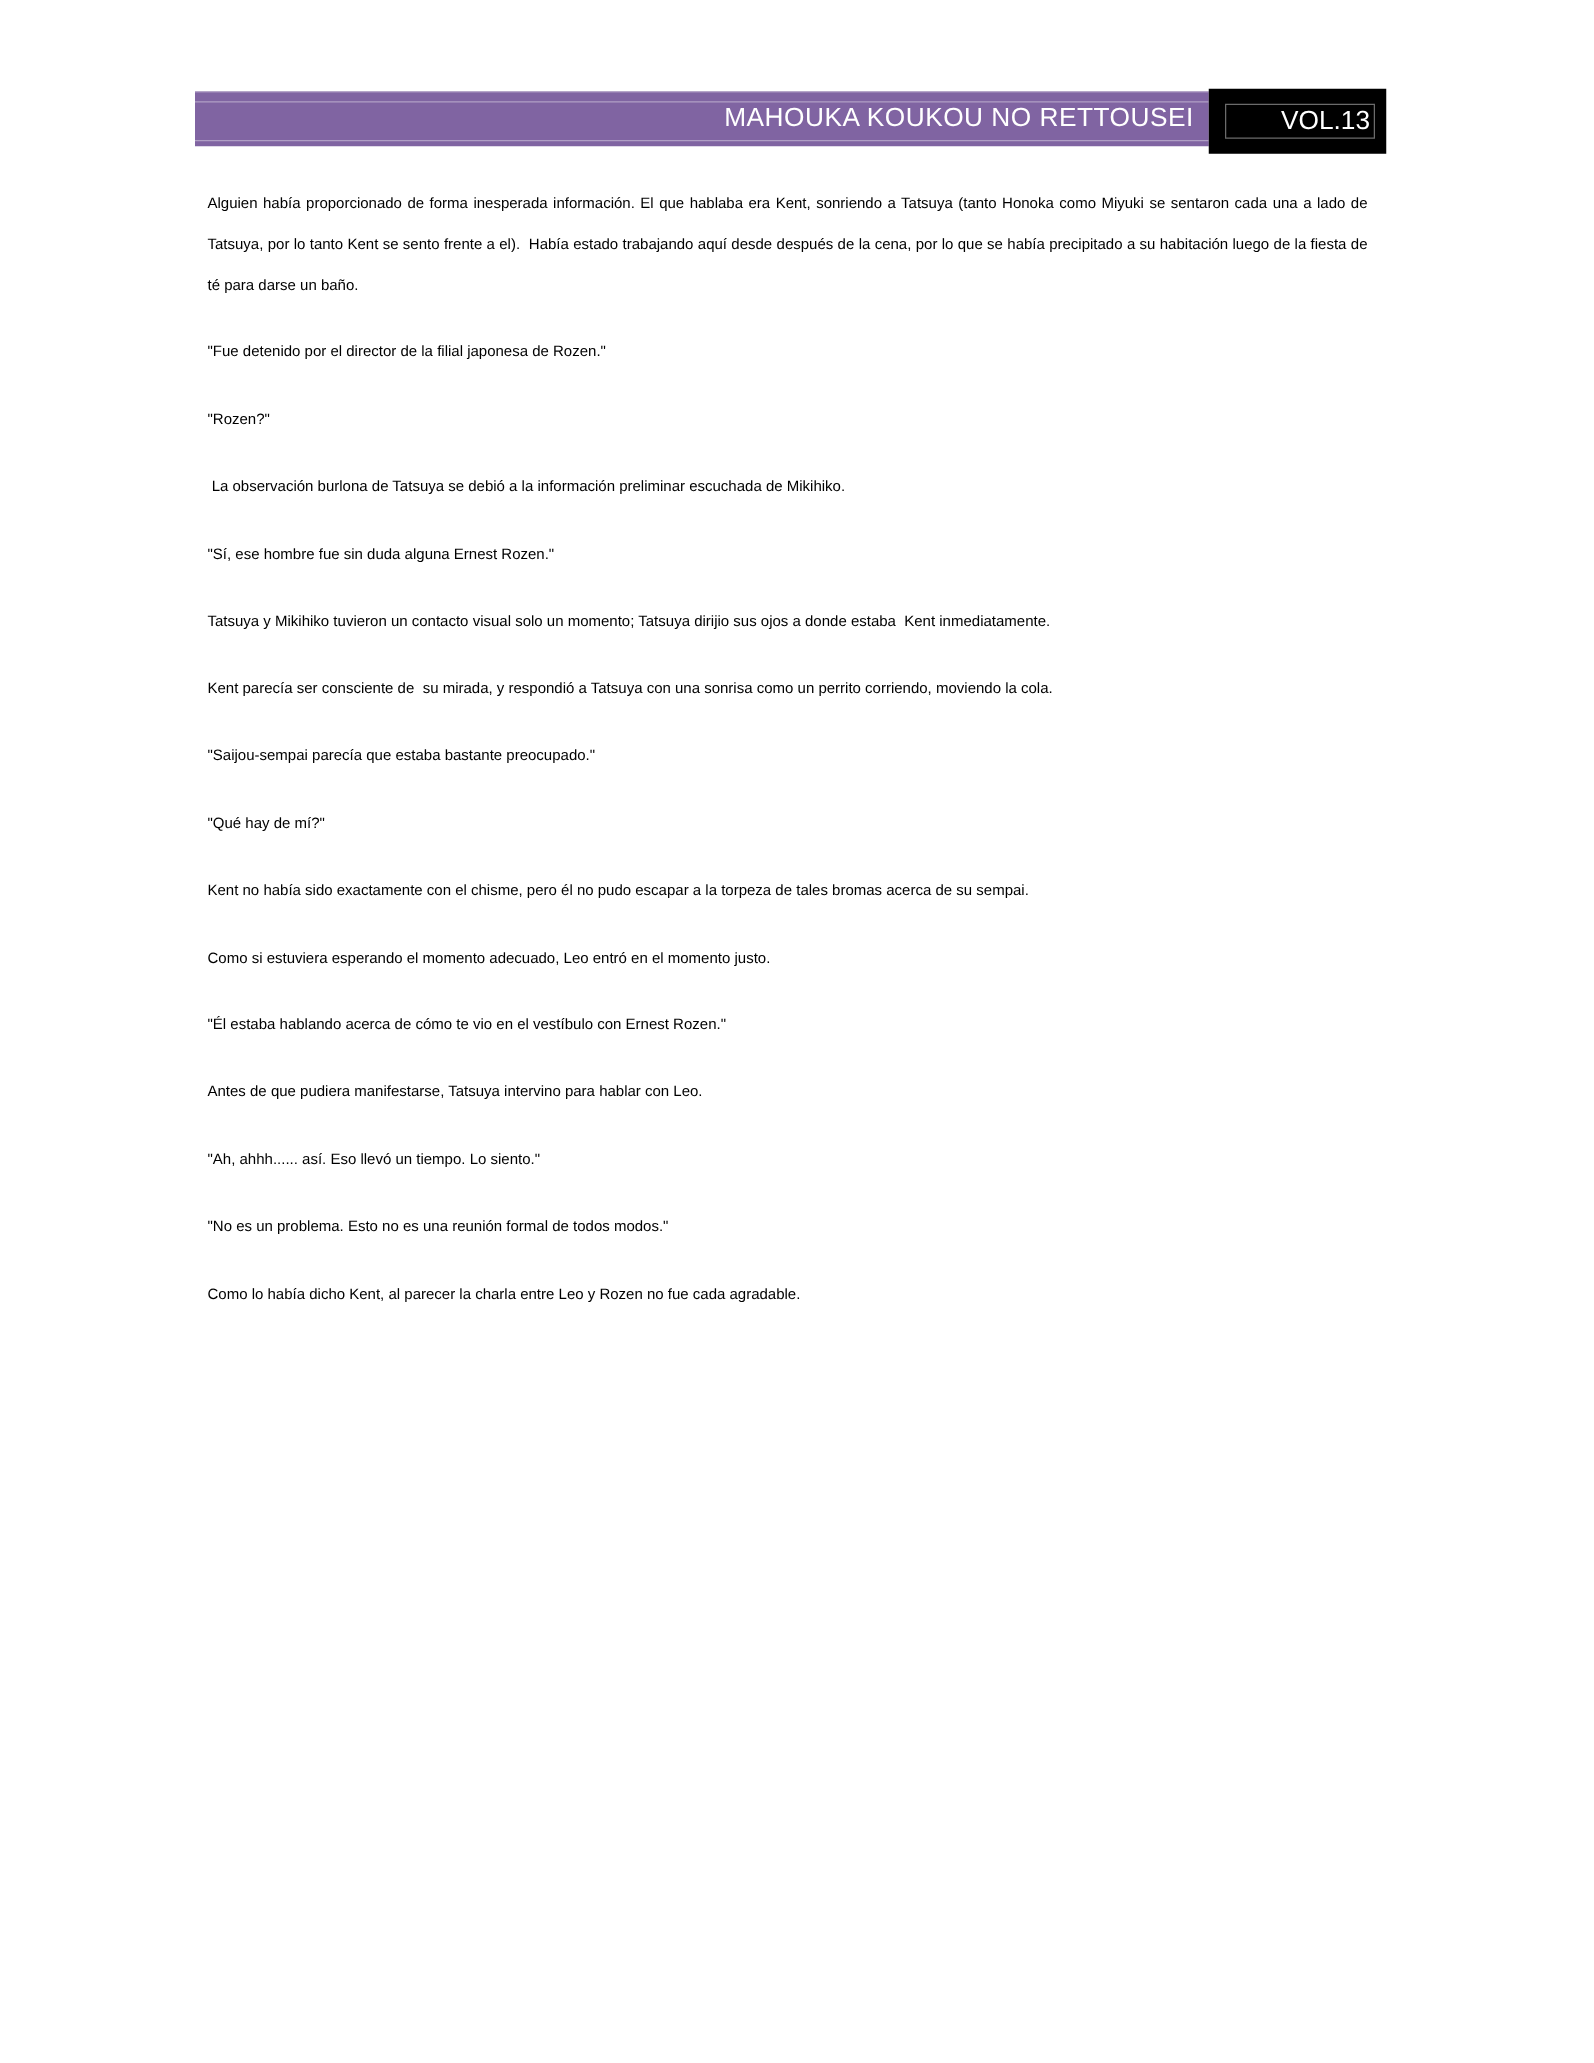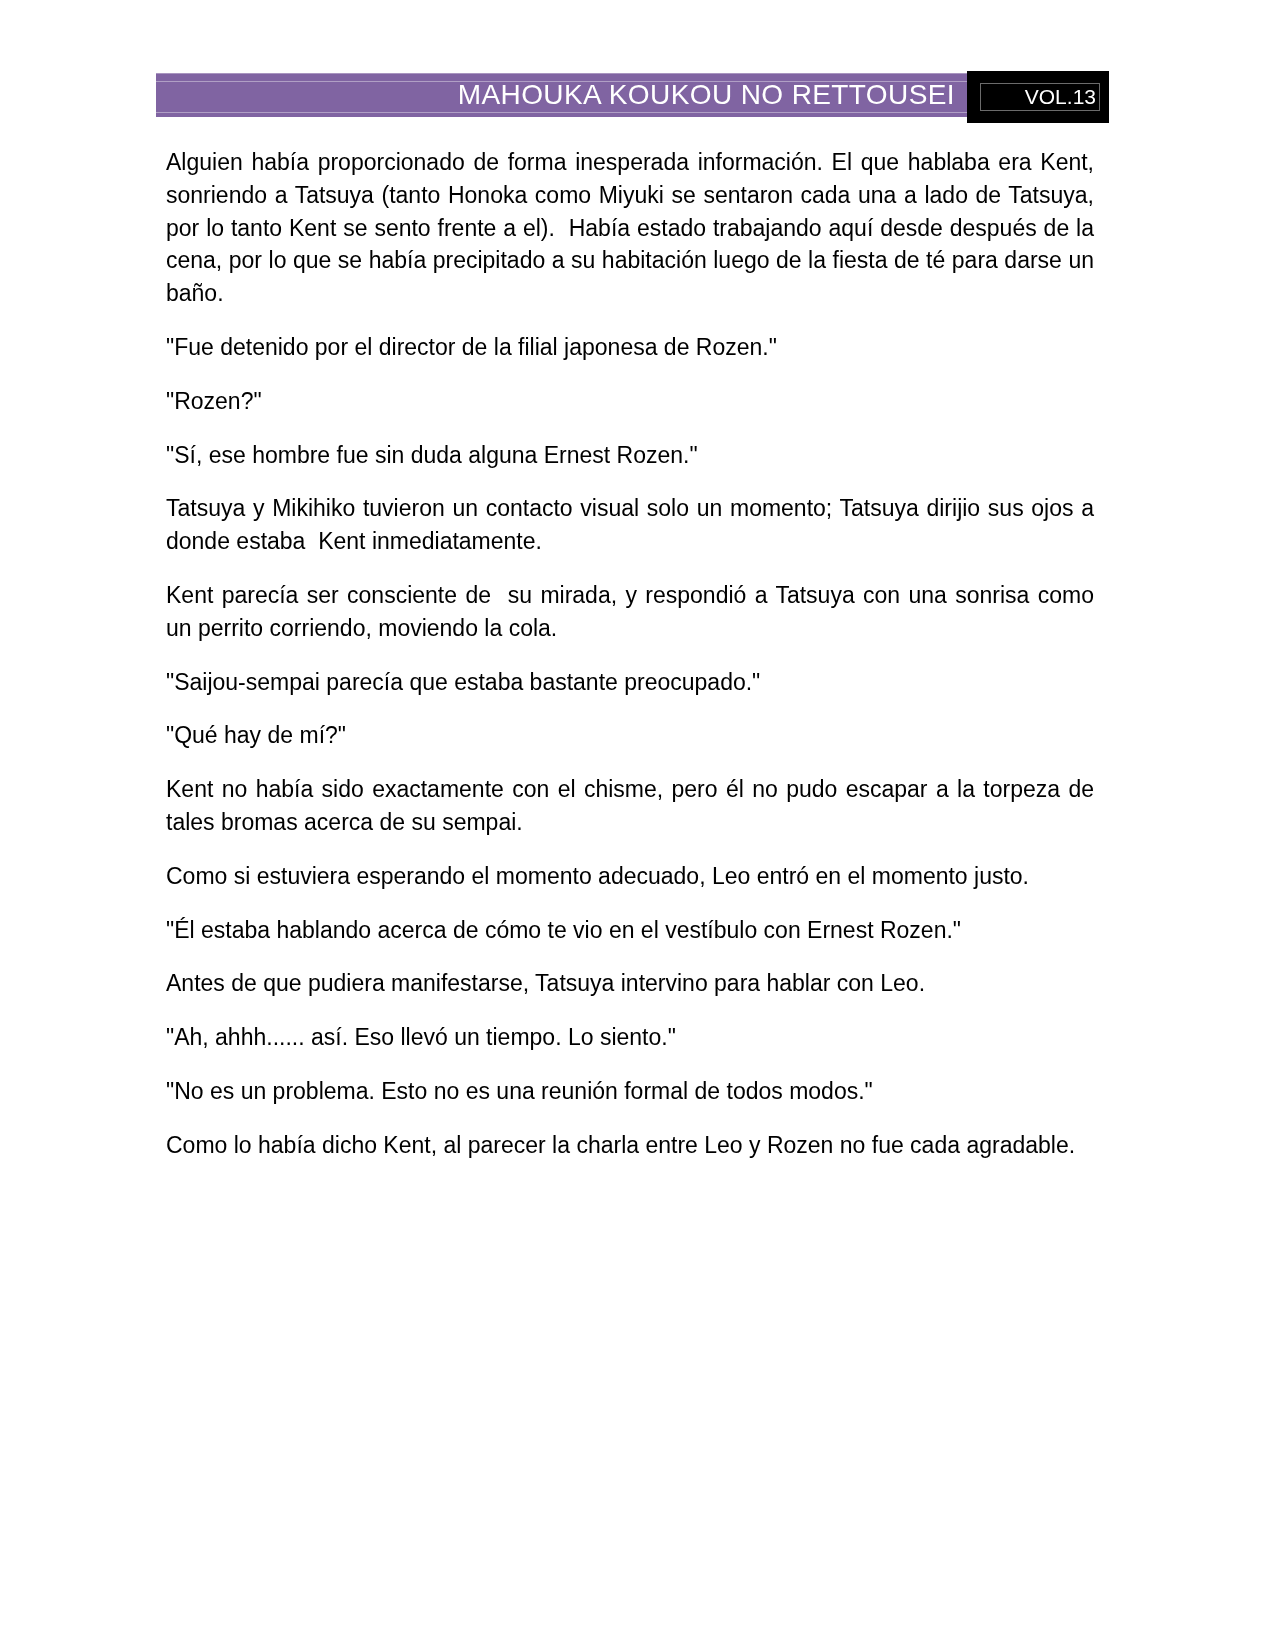--- a/index.html
+++ b/index.html
@@ -44,21 +44,21 @@
     left: 0;
     right: 0;
     top: 8px;
     bottom: 4px;
     border-top: 1px solid rgba(255,255,255,0.38);
     border-bottom: 1px solid rgba(255,255,255,0.38);
     pointer-events: none;
   }
   .header-title {
     color: var(--header-text, #FFFFFF);
-    font-size: 28px;
+    font-size: 21px;
     letter-spacing: 0.4px;
     white-space: nowrap;
     position: relative;
   }
   .header-black {
     position: absolute;
     left: 811px;
     top: 0;
     width: 142px;
     height: 52px;
@@ -85,21 +85,21 @@
   
   .page-body {
     position: absolute;
     left: 166px;
     top: 146px;
     width: 928px;
   }
   .para {
     margin: 0 0 21px 0;
     color: var(--body-text, #000000);
-    font-size: 23px;
+    font-size: 12px;
     line-height: 32.8px;
     text-align: justify;
     white-space: pre-wrap;
   }
 </style>
 </head>
 <body>
 
 <div class="page">
 
@@ -111,20 +111,21 @@
       <div class="header-black-inner">
         <span class="volume-label">VOL.13</span>
       </div>
     </div>
   </div>
 
   <div class="page-body">
       <p class="para">Alguien había proporcionado de forma inesperada información. El que hablaba era Kent, sonriendo a Tatsuya (tanto Honoka como Miyuki se sentaron cada una a lado de Tatsuya, por lo tanto Kent se sento frente a el).  Había estado trabajando aquí desde después de la cena, por lo que se había precipitado a su habitación luego de la fiesta de té para darse un baño.</p>
       <p class="para">"Fue detenido por el director de la filial japonesa de Rozen."</p>
       <p class="para">"Rozen?"</p>
+      <p class="para"> La observación burlona de Tatsuya se debió a la información preliminar escuchada de Mikihiko.</p>
       <p class="para">"Sí, ese hombre fue sin duda alguna Ernest Rozen."</p>
       <p class="para">Tatsuya y Mikihiko tuvieron un contacto visual solo un momento; Tatsuya dirijio sus ojos a donde estaba  Kent inmediatamente.</p>
       <p class="para">Kent parecía ser consciente de  su mirada, y respondió a Tatsuya con una sonrisa como un perrito corriendo, moviendo la cola.</p>
       <p class="para">"Saijou-sempai parecía que estaba bastante preocupado."</p>
       <p class="para">"Qué hay de mí?"</p>
       <p class="para">Kent no había sido exactamente con el chisme, pero él no pudo escapar a la torpeza de tales bromas acerca de su sempai.</p>
       <p class="para">Como si estuviera esperando el momento adecuado, Leo entró en el momento justo.</p>
       <p class="para">"Él estaba hablando acerca de cómo te vio en el vestíbulo con Ernest Rozen."</p>
       <p class="para">Antes de que pudiera manifestarse, Tatsuya intervino para hablar con Leo.</p>
       <p class="para">"Ah, ahhh...... así. Eso llevó un tiempo. Lo siento."</p>

